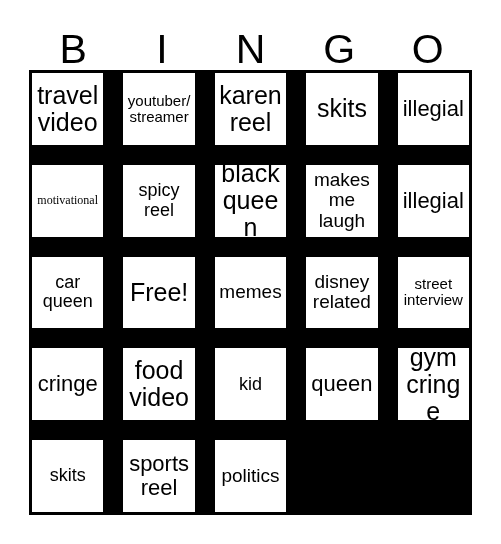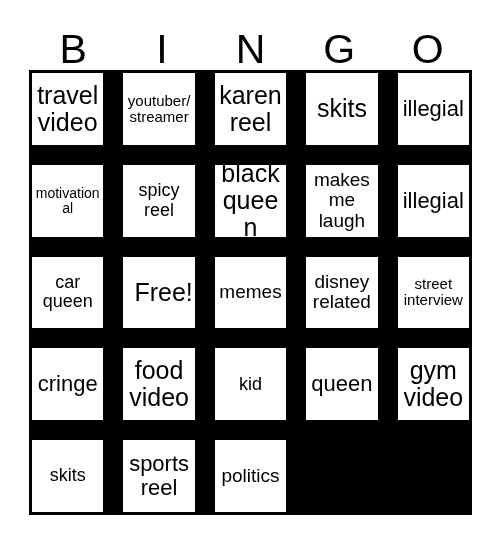--- a/index.html
+++ b/index.html
@@ -79,23 +79,23 @@
     word-break: break-word;
     hyphens: none;
   }
 
   
   .size-xl  { font-size: 18px; }
   .size-lg  { font-size: 25px; }
   .size-md  { font-size: 22px; }
   .size-sm  { font-size: 19px; }
   .size-xs  { font-size: 15px; }
-  .size-xxs { font-size: 14px; }
+  .size-xxs { font-size: 12px; font-family: Liberation Serif, serif; }
 
-  .free-cell .cell-text { font-size: 25px; text-align: right; }
+  .free-cell .cell-text { font-size: 25px; }
 </style>
 </head>
 <body>
 
 <div id="card">
 
   <div id="bingo-header">
       <div class="header-letter">B</div>
       <div class="header-letter">I</div>
       <div class="header-letter">N</div>
@@ -155,21 +155,21 @@
       <div class="cell">
         <span class="cell-text size-lg">food video</span>
       </div>
       <div class="cell">
         <span class="cell-text size-xl">kid</span>
       </div>
       <div class="cell">
         <span class="cell-text size-md">queen</span>
       </div>
       <div class="cell">
-        <span class="cell-text size-lg">gym video</span>
+        <span class="cell-text size-lg">gym cringe</span>
       </div>
       <div class="cell">
         <span class="cell-text size-xl">skits</span>
       </div>
       <div class="cell">
         <span class="cell-text size-md">sports reel</span>
       </div>
       <div class="cell">
         <span class="cell-text size-sm">politics</span>
       </div>

